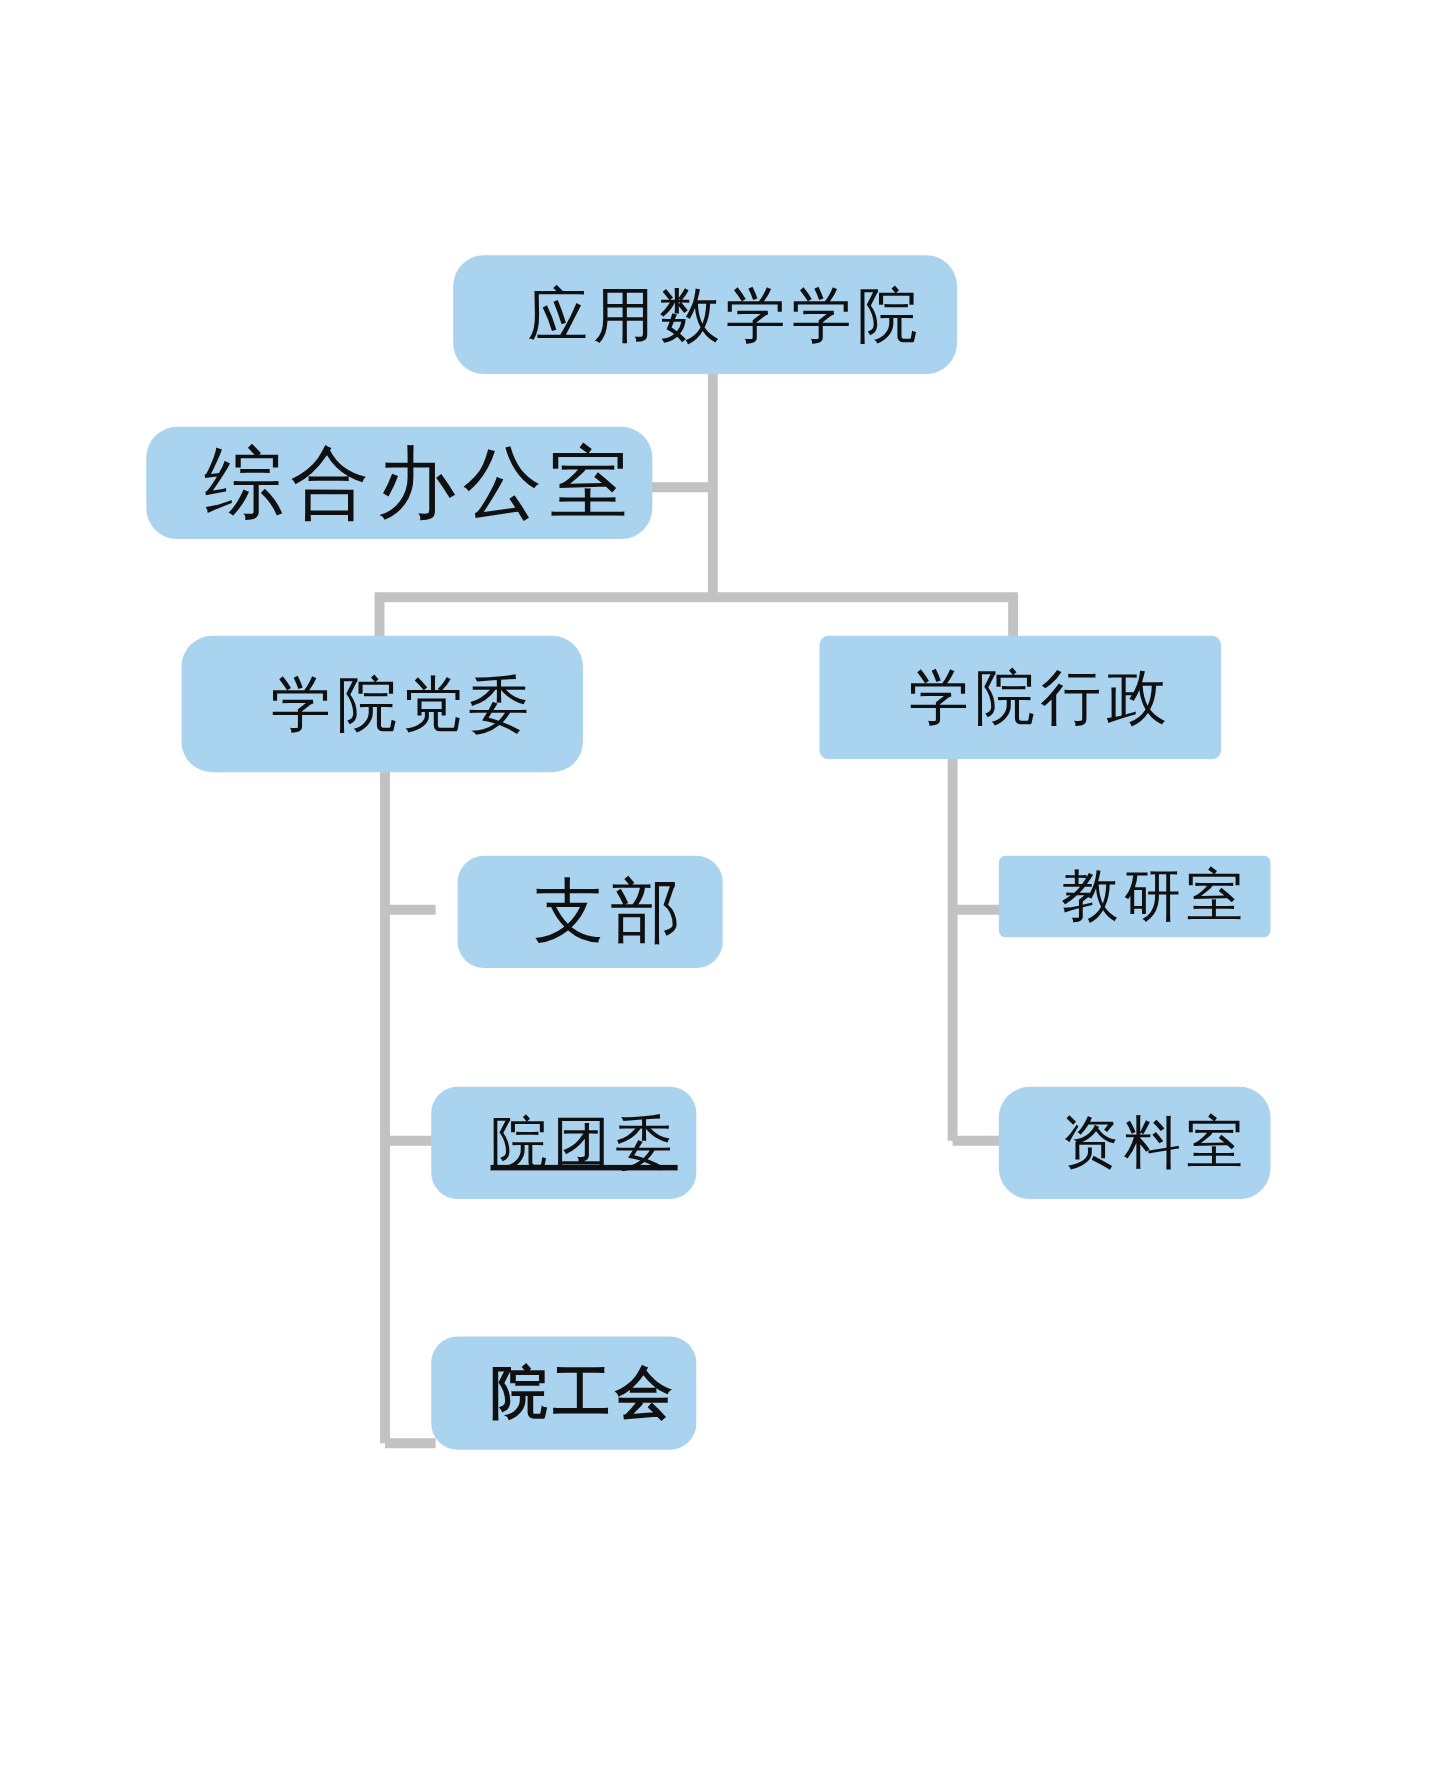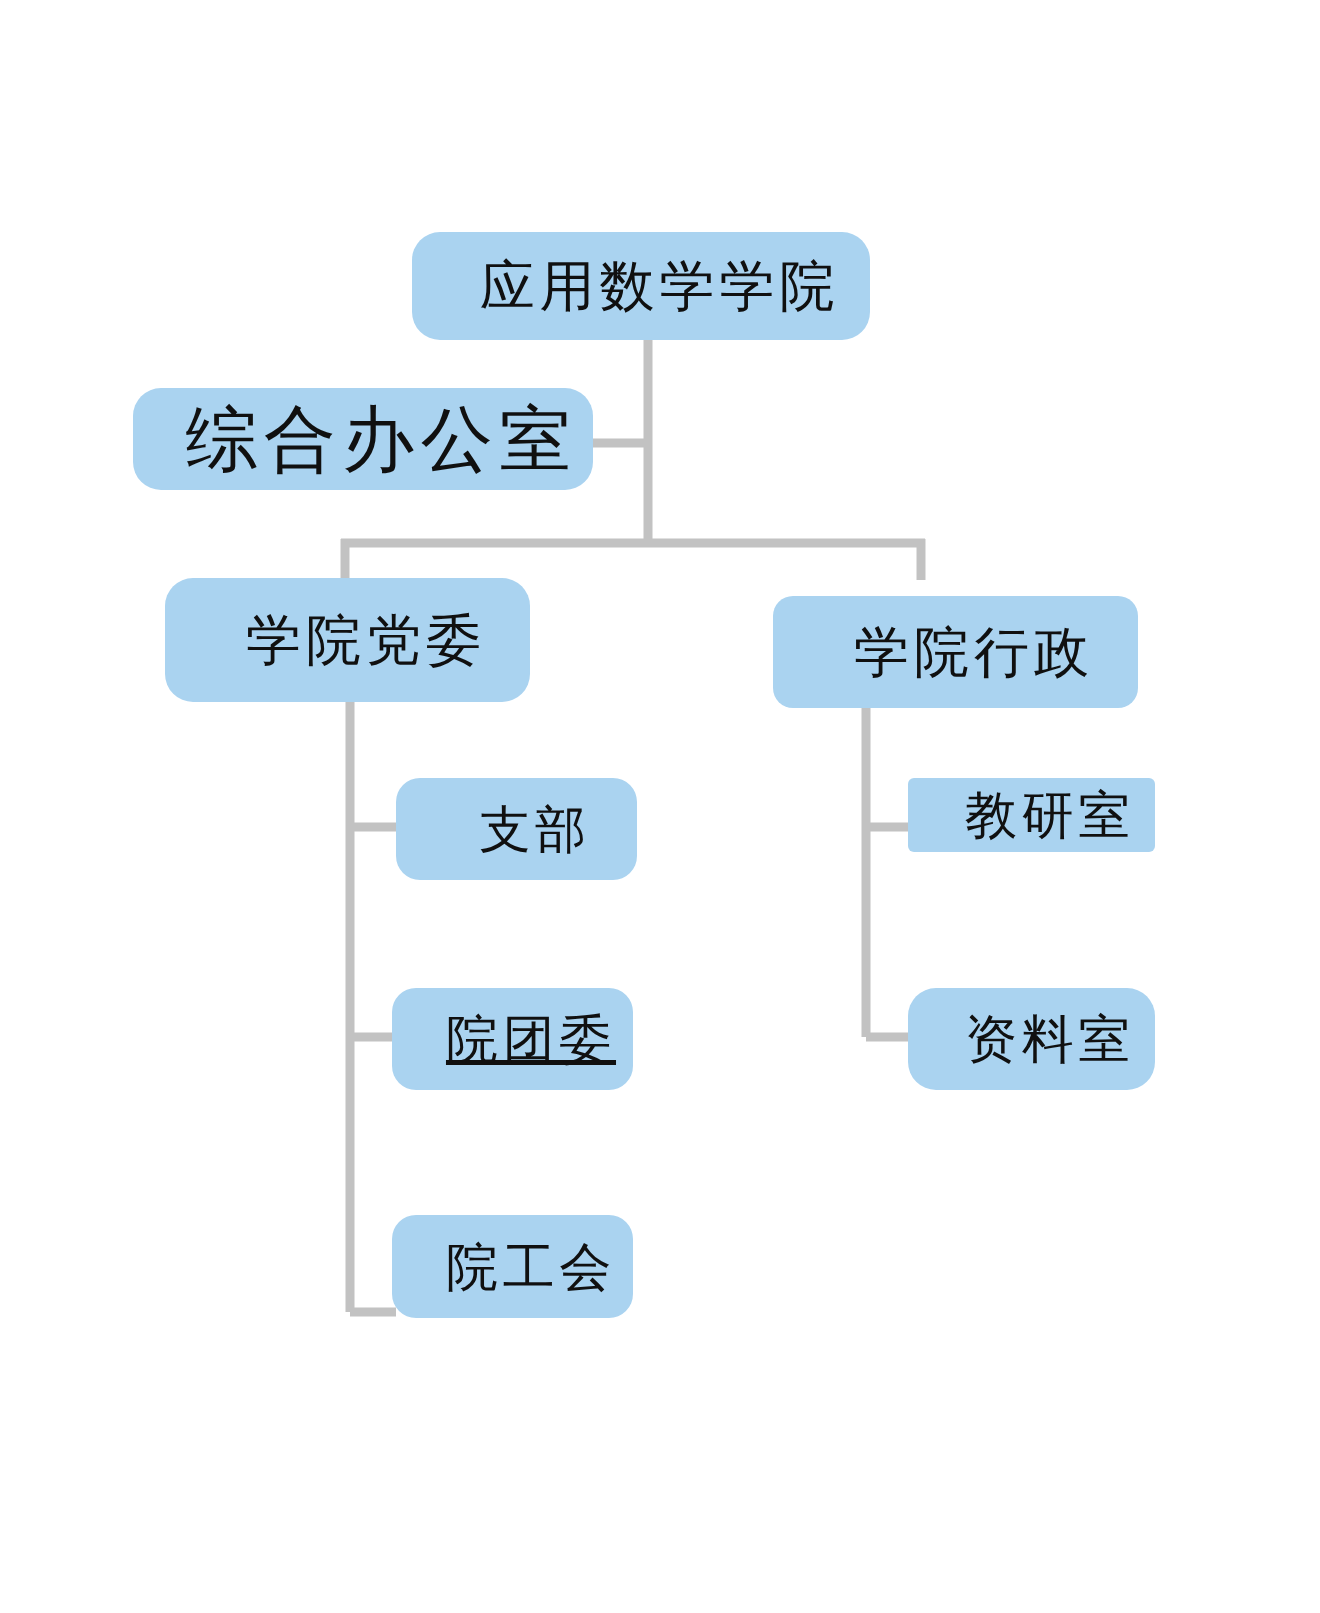--- a/index.html
+++ b/index.html
@@ -41,24 +41,24 @@
     text-align: center;
     white-space: nowrap;
     line-height: 1;
     user-select: none;
     padding-left: 37px;
   }
   
   .n-root    { left: 412px;  top: 232px;  width: 458px; height: 108px; font-size: 55px; border-radius: 28px; }
   .n-office  { left: 133px;  top: 388px;  width: 460px; height: 102px; font-size: 72px; border-radius: 28px; }
   .n-party   { left: 165px;  top: 578px;  width: 365px; height: 124px; font-size: 55px; border-radius: 28px; }
-  .n-admin   { left: 745px;  top: 596px;  width: 365px; height: 112px; font-size: 55px; border-radius: 20px; margin-left: 28px; }
-  .n-branch  { left: 396px;  top: 778px;  width: 241px; height: 102px; font-size: 51px; border-radius: 24px; }
+  .n-admin   { left: 745px;  top: 578px;  width: 365px; height: 112px; font-size: 55px; border-radius: 8px; }
+  .n-branch  { left: 416px;  top: 778px;  width: 241px; height: 102px; font-size: 64px; border-radius: 24px; }
   .n-league  { left: 392px;  top: 988px;  width: 241px; height: 102px; font-size: 52px; border-radius: 24px; text-decoration: underline; }
-  .n-union   { left: 392px;  top: 1215px; width: 241px; height: 103px; font-size: 52px; border-radius: 24px; }
+  .n-union   { left: 392px;  top: 1215px; width: 241px; height: 103px; font-size: 52px; border-radius: 24px; font-weight: bold; }
   .n-teach   { left: 908px;  top: 778px;  width: 247px; height: 74px; font-size: 52px; border-radius: 6px; }
   .n-archive { left: 908px;  top: 988px;  width: 247px; height: 102px; font-size: 52px; border-radius: 28px; }
   .node-label { display: block; }
 </style>
 </head>
 <body>
 
 <div id="canvas">
 
   <svg id="connectors" viewBox="0 0 1320 1613" width="1320" height="1613" xmlns="http://www.w3.org/2000/svg" aria-hidden="true">

